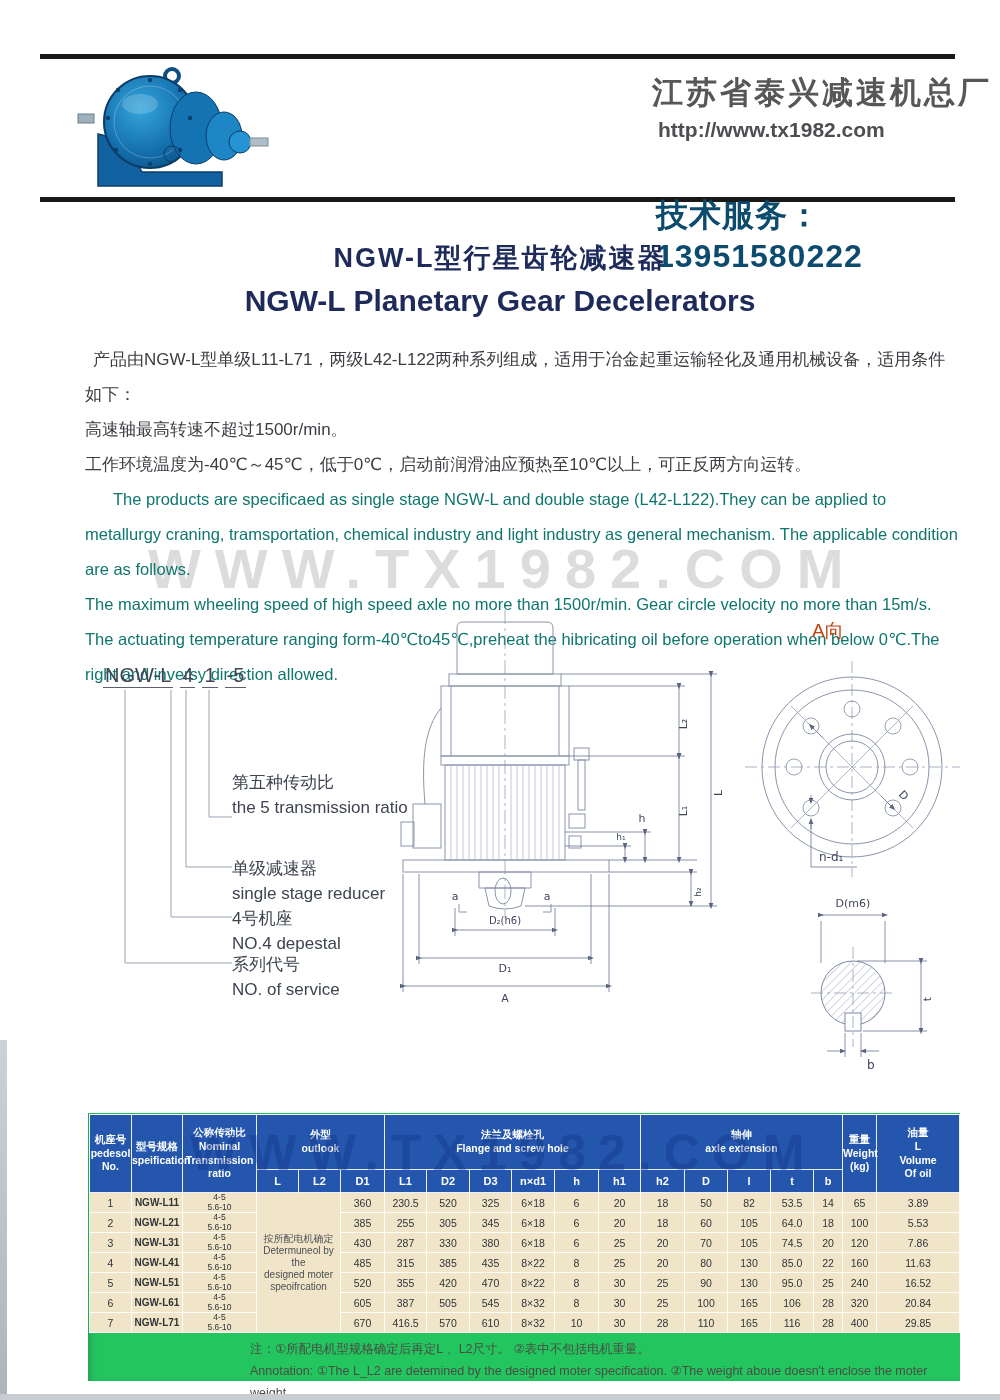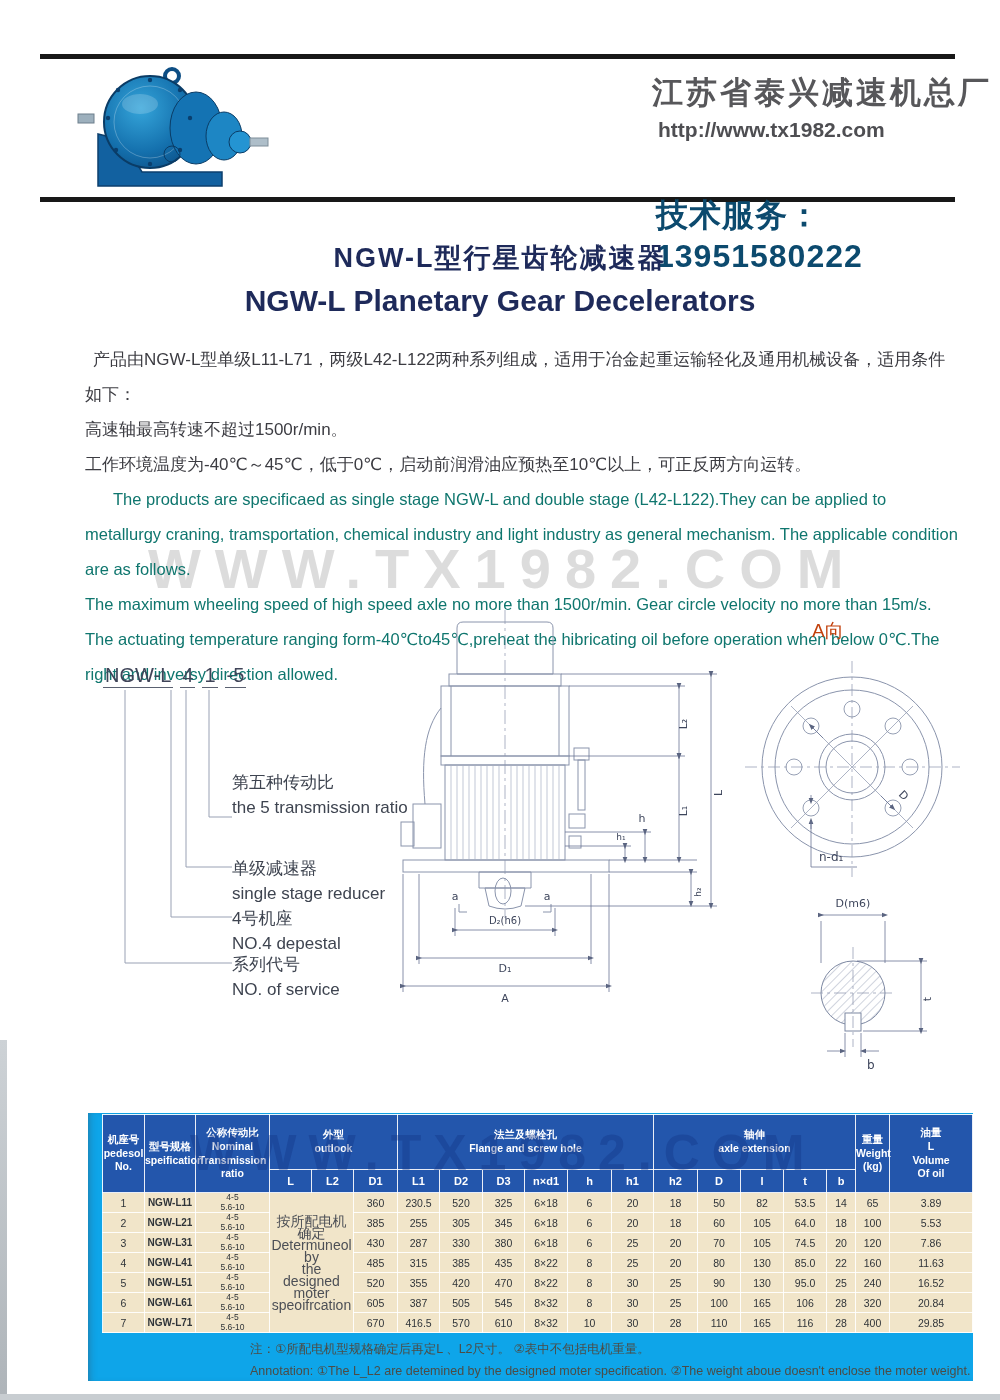--- a/index.html
+++ b/index.html
@@ -28,30 +28,30 @@
   .wm-table{position:absolute;left:190px;top:1124px;font-size:50px;font-weight:bold;letter-spacing:12px;color:rgba(16,50,130,0.35);z-index:5;pointer-events:none;}
   
   .code{position:absolute;left:103px;top:664px;font-size:20px;color:#3f4458;}
   .code .part{border-bottom:1.5px solid #5a6070;padding:0 2px;margin-right:7px;display:inline-block;}
   .dlabel{position:absolute;left:232px;font-size:17px;color:#3e4450;line-height:25px;}
   .dlabel .en{display:block;}
   
   svg text{font-family:"DejaVu Sans",sans-serif;fill:#3e465c;}
   .viewa-label{position:absolute;left:812px;top:618px;font-size:19px;color:#c2410c;}
   
-  .panel{position:absolute;left:88px;top:1113px;width:872px;height:268px;background:#0ea5e9;box-shadow:inset 6px 0 8px -6px rgba(60,60,70,.5);padding-left:13px;}
+  .panel{position:absolute;left:88px;top:1113px;width:872px;height:268px;background:#22c55e;box-shadow:inset 6px 0 8px -6px rgba(60,60,70,.5);}
   table.spec{table-layout:fixed;width:870px;border-collapse:collapse;margin:1px;}
   table.spec th,table.spec td{border:1px solid rgba(255,255,255,0.9);text-align:center;vertical-align:middle;padding:0;}
   table.spec thead th{background:#2356ac;color:#ffffff;white-space:pre-line;}
   table.spec th.grp{font-size:10.5px;font-weight:bold;line-height:1.3;height:54px;}
   table.spec th.subh{font-size:11px;font-weight:bold;height:22px;}
   table.spec td{background:#f1e5c9;color:#2f3439;font-size:10.5px;height:19px;}
   table.spec td.model{font-weight:bold;font-size:10px;}
   table.spec td.ratio{font-size:8.5px;line-height:9.5px;white-space:pre-line;}
-  table.spec td.merged{font-size:14px;line-height:12px;white-space:pre-line;color:#4c4f56;}
+  table.spec td.merged{font-size:10px;line-height:12px;white-space:pre-line;color:#4c4f56;}
   .note{position:absolute;left:162px;top:225px;font-size:12.5px;line-height:22px;color:#4c4c46;}
   .note span{display:block;}
   
   .edge-left{position:absolute;left:0;top:1040px;width:7px;height:360px;background:linear-gradient(#cdd2d6,#aeb4b9);}
   .edge-bottom{position:absolute;left:0;top:1394px;width:1000px;height:6px;background:#c8cdd1;}
 </style>
 </head>
 <body>
 
 <div class="rule" style="top:54px;"></div>

